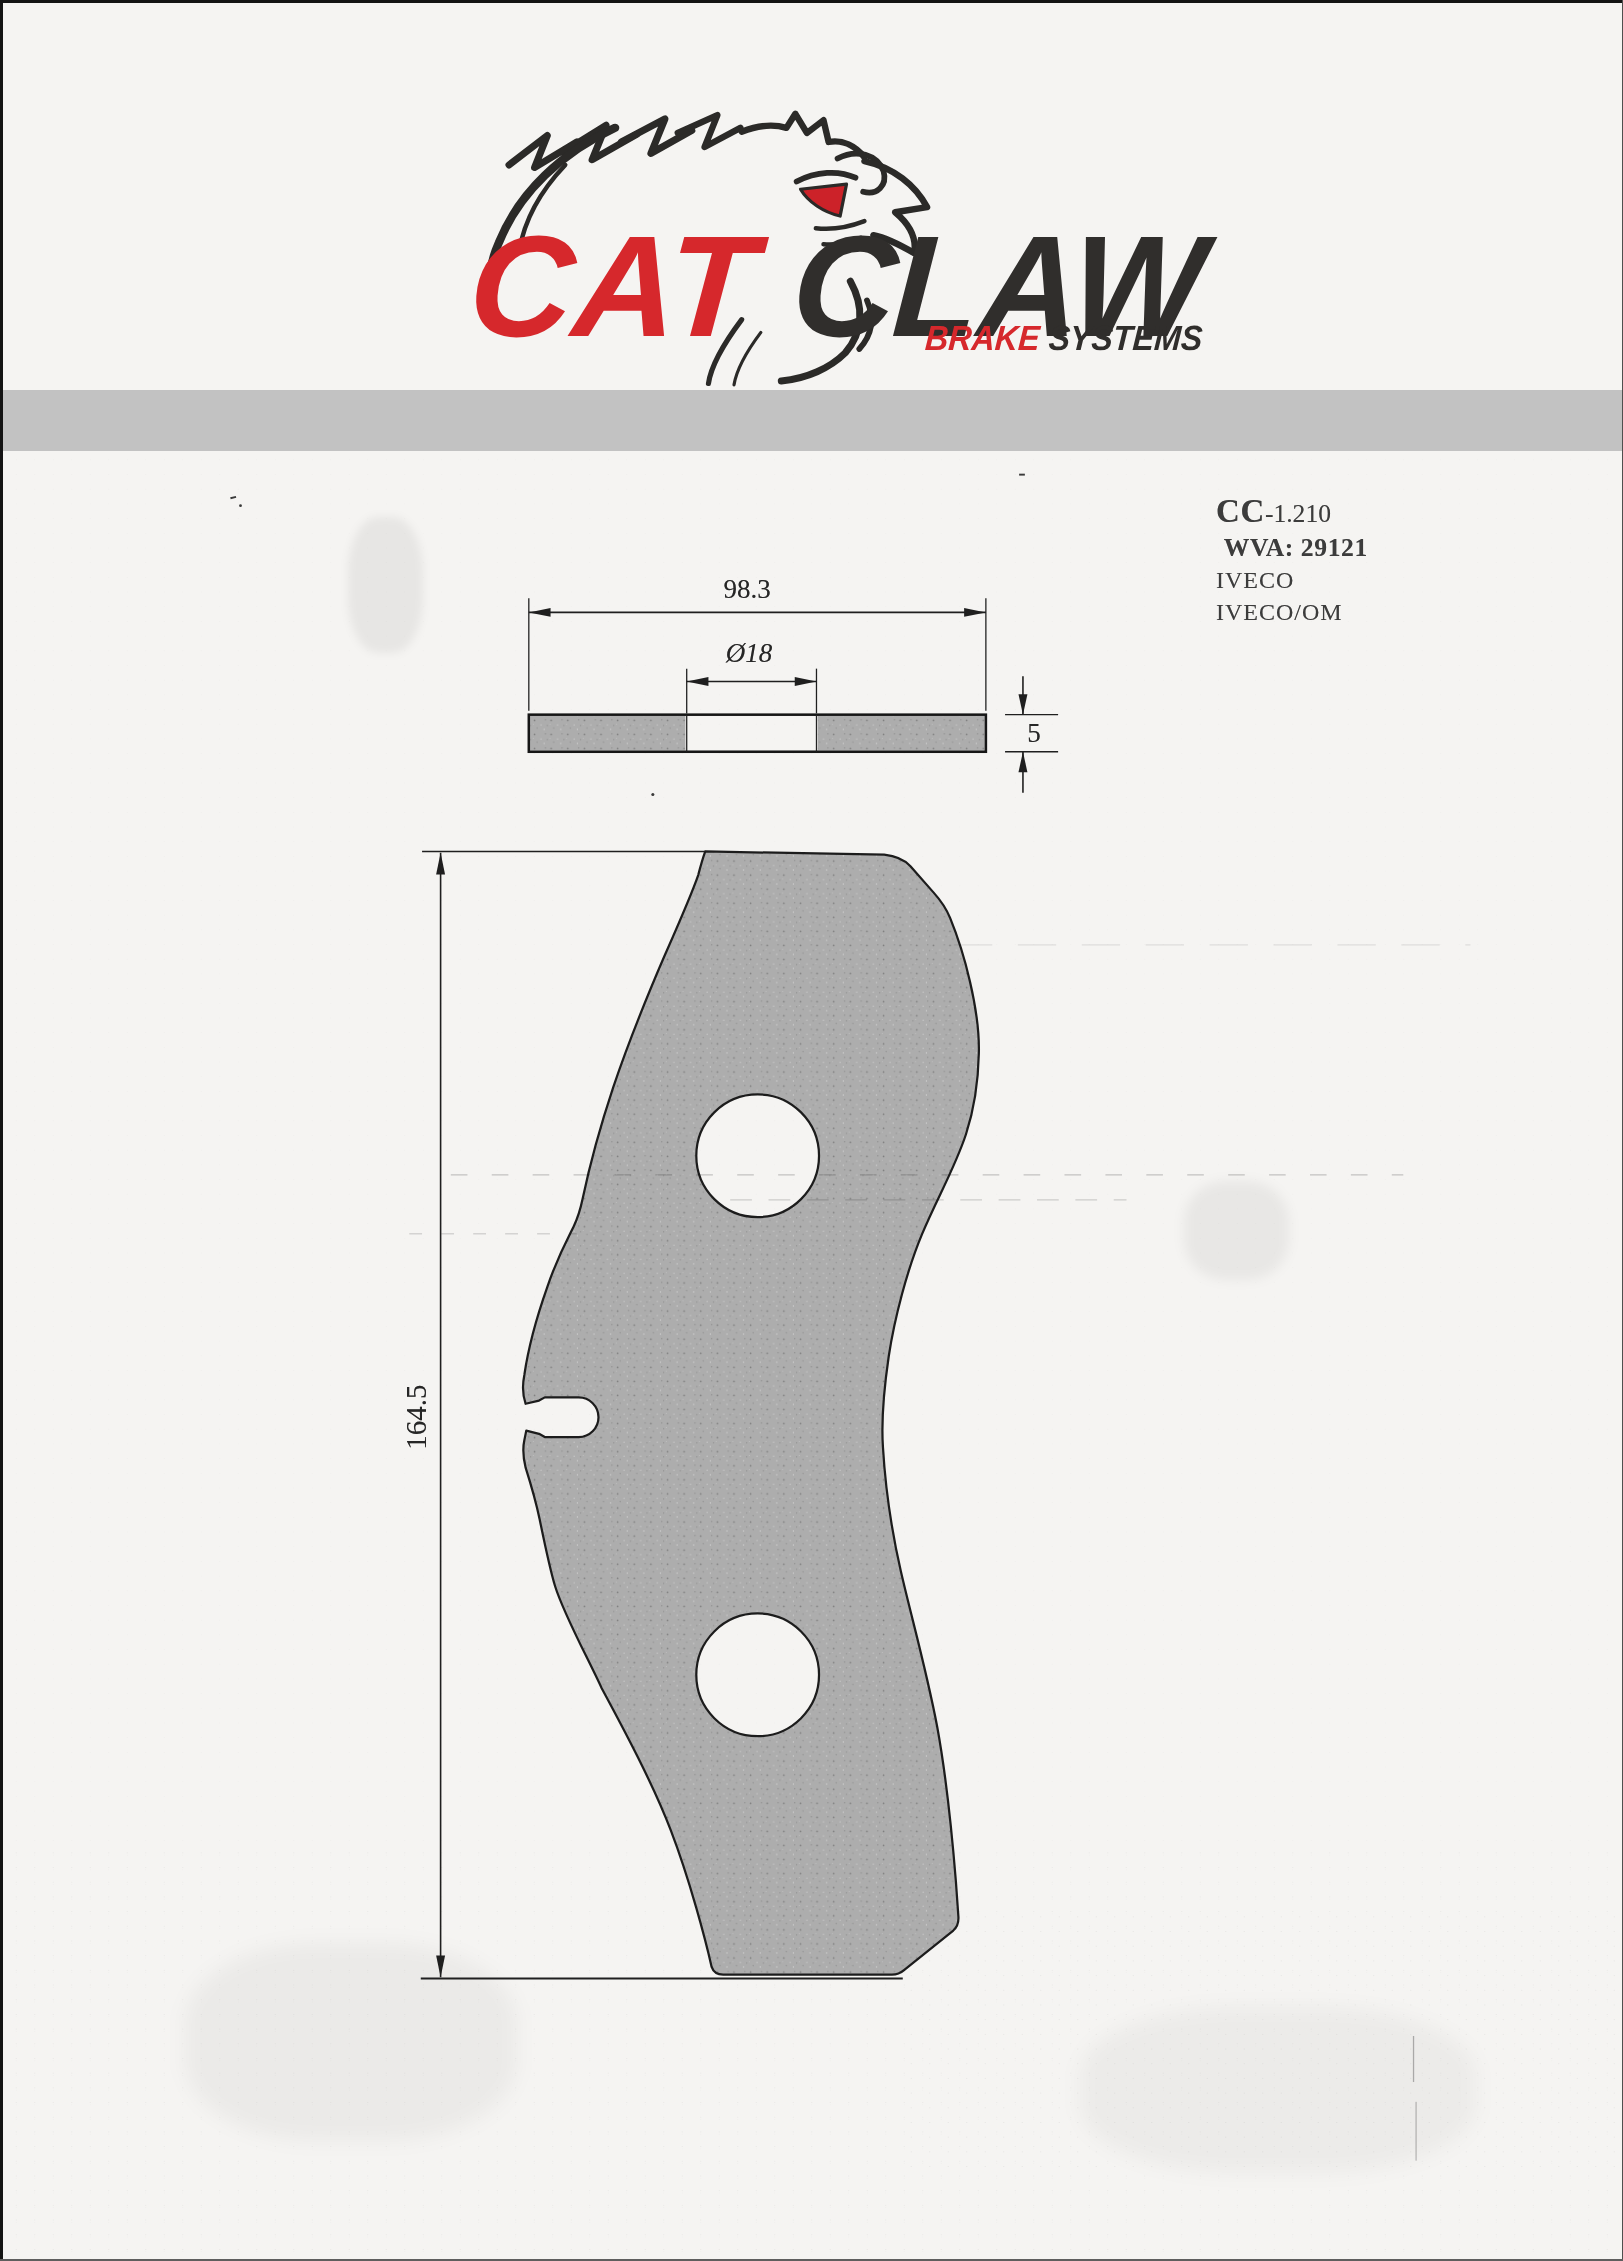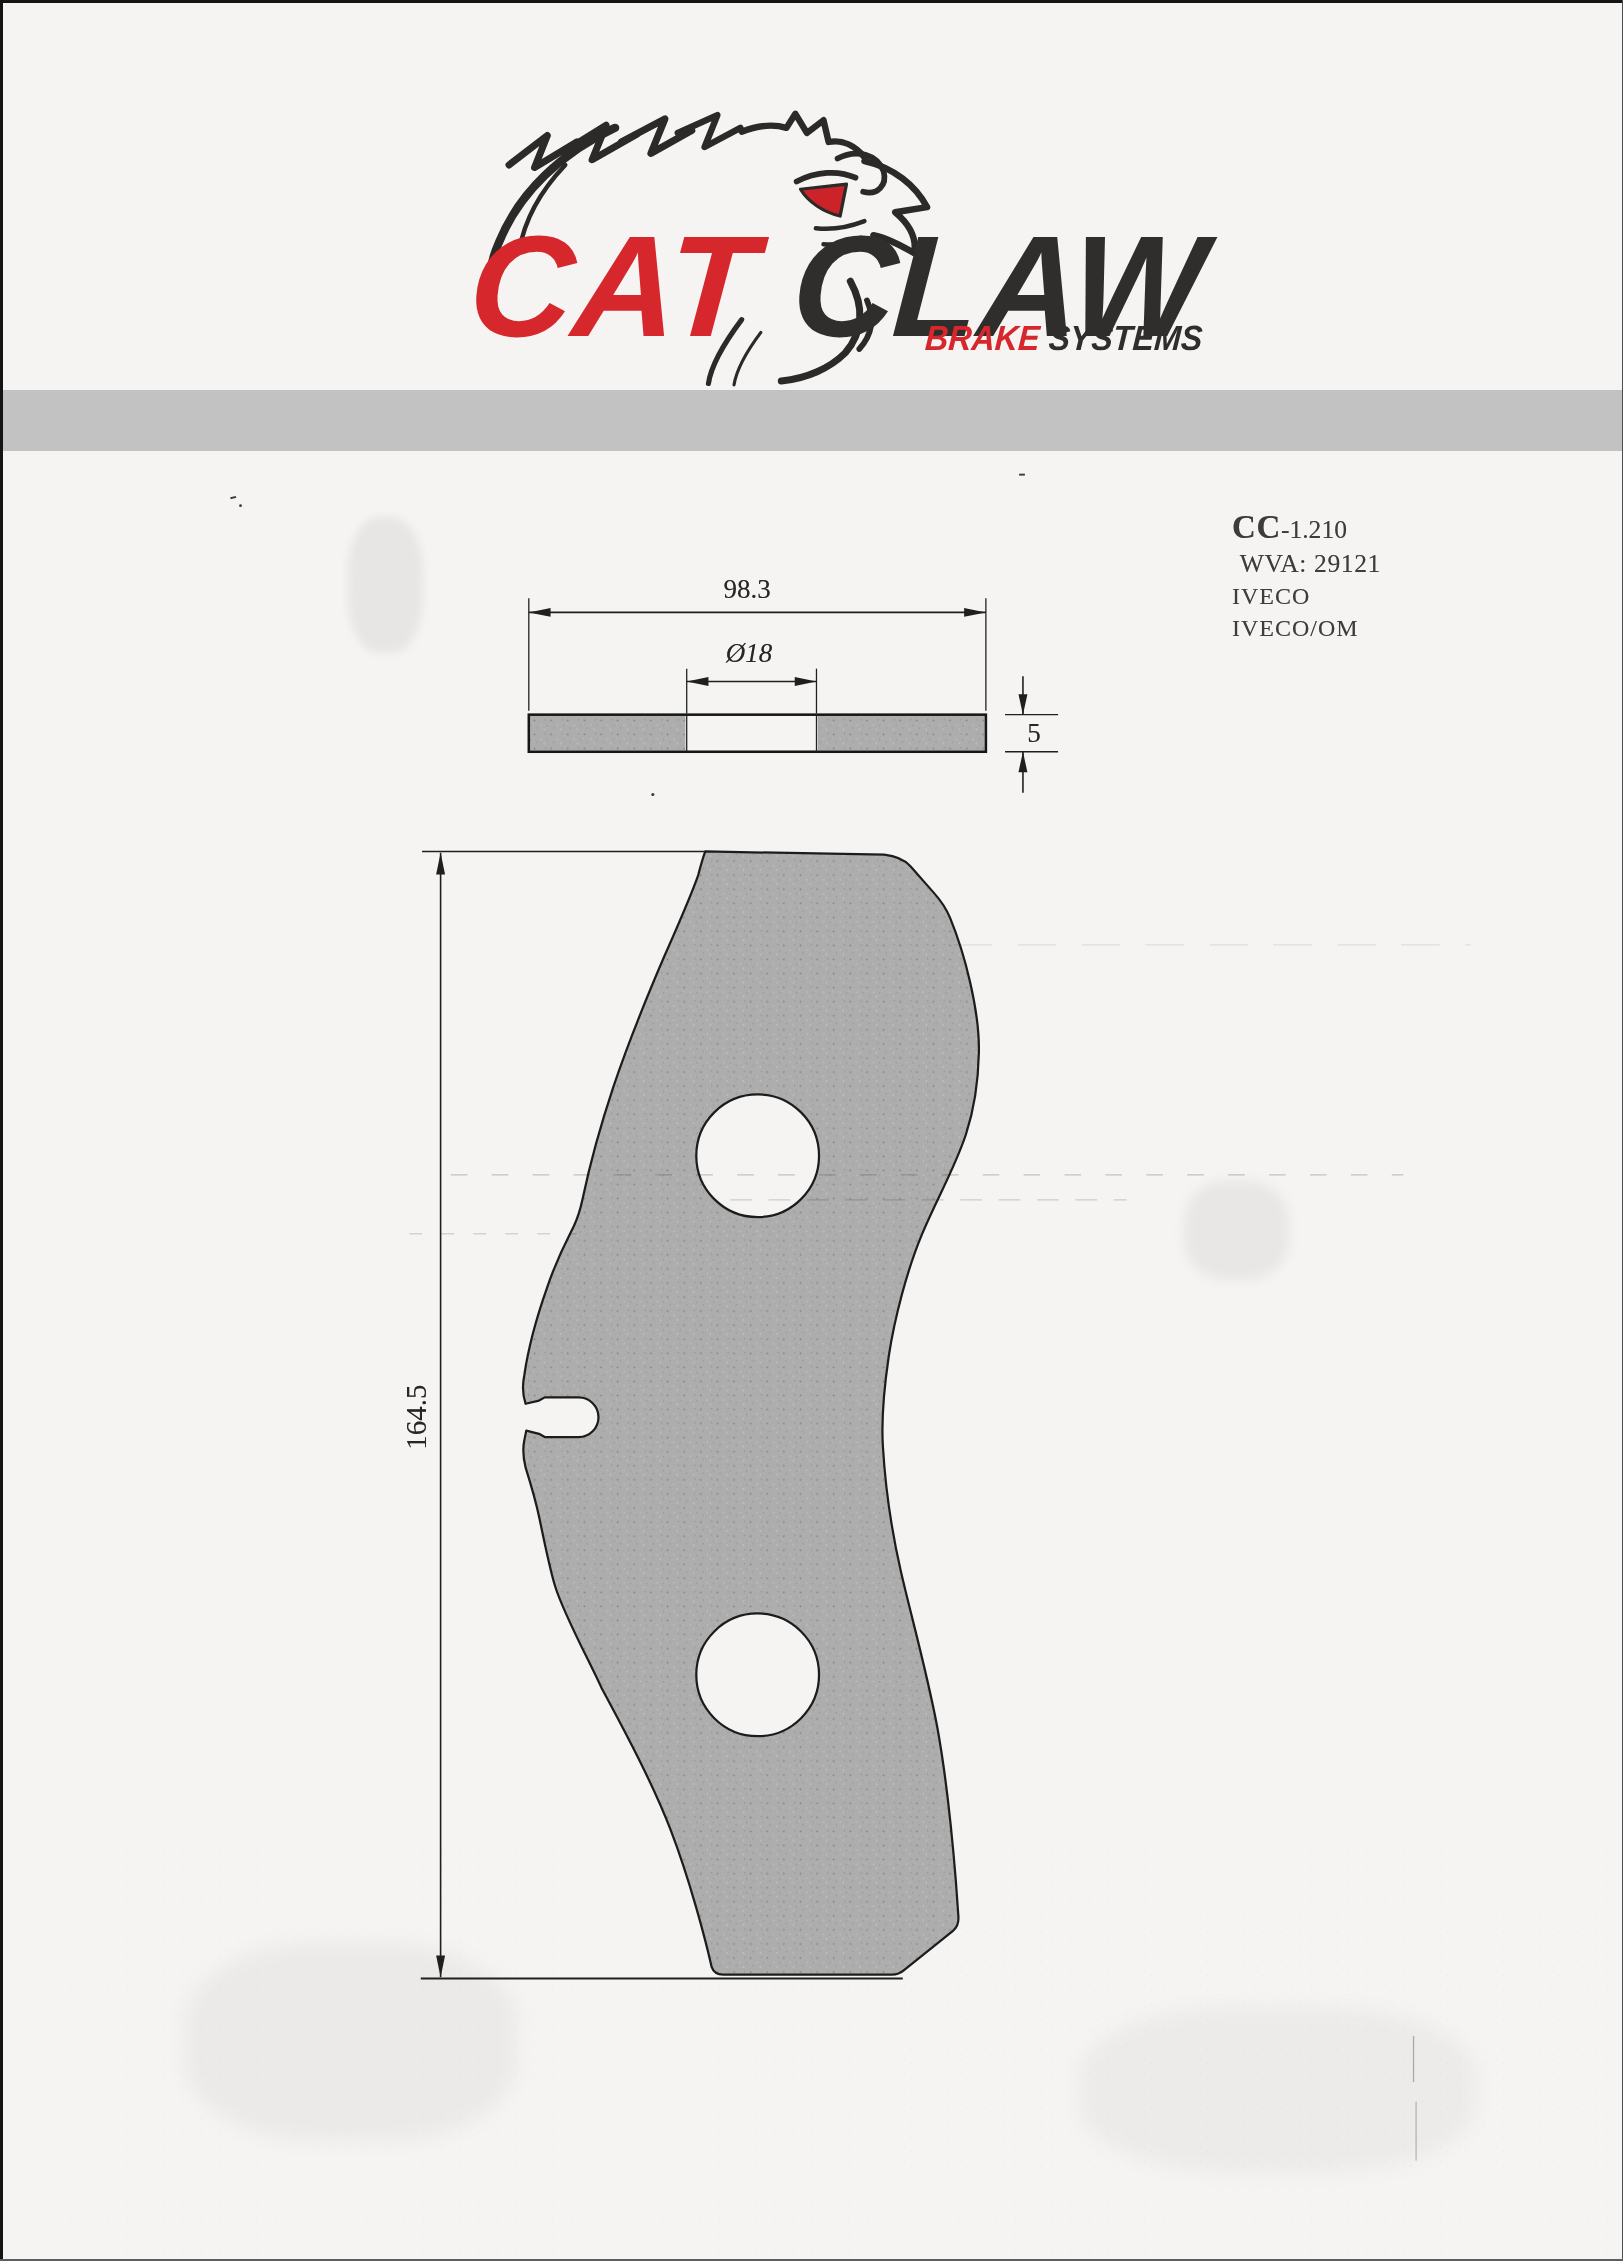--- a/index.html
+++ b/index.html
@@ -22,26 +22,26 @@
     position:absolute;z-index:2;font-family:"Liberation Sans",sans-serif;
     font-style:italic;font-weight:700;font-size:35px;line-height:1;
     transform:scaleX(.92) skewX(-4deg);transform-origin:right bottom;white-space:nowrap;
   }
   .dim-label{
     position:absolute;z-index:3;color:#262626;font-size:27px;line-height:1;
     transform:translate(-50%,-50%);text-shadow:0 0 0.6px rgba(0,0,0,.35);white-space:nowrap;
   }
   .dim-label.rot{transform:translate(-50%,-50%) rotate(-90deg);font-size:29px;}
   .part-info{
-    position:absolute;left:1216px;top:509px;z-index:3;color:#3c3c3c;
-    text-shadow:0 0 0.6px rgba(0,0,0,.3);white-space:nowrap;margin-left:16px;
+    position:absolute;left:1216px;top:493px;z-index:3;color:#3c3c3c;
+    text-shadow:0 0 0.6px rgba(0,0,0,.3);white-space:nowrap;
   }
   .pi-line1{font-size:25.6px;line-height:36px;}
   .pi-code{font-size:33px;font-weight:600;letter-spacing:0.6px;}
-  .pi-line2{font-size:25.6px;line-height:32px;padding-left:7.7px;letter-spacing:0.6px;}
+  .pi-line2{font-size:25.6px;line-height:32px;padding-left:7.7px;letter-spacing:0.6px;font-weight:bold;}
   .pi-line3,.pi-line4{font-size:24px;line-height:32px;letter-spacing:1px;}
   .smudge{position:absolute;z-index:0;border-radius:40%;}
   .noise{position:absolute;z-index:0;
     background-image:radial-gradient(rgba(30,30,30,.55) 0.6px, transparent 0.7px),
                      radial-gradient(rgba(30,30,30,.4) 0.5px, transparent 0.6px);
     background-size:26px 24px,18.5px 14.7px;background-position:0 0,7px 4.5px;}
 </style>
 </head>
 <body>
 

